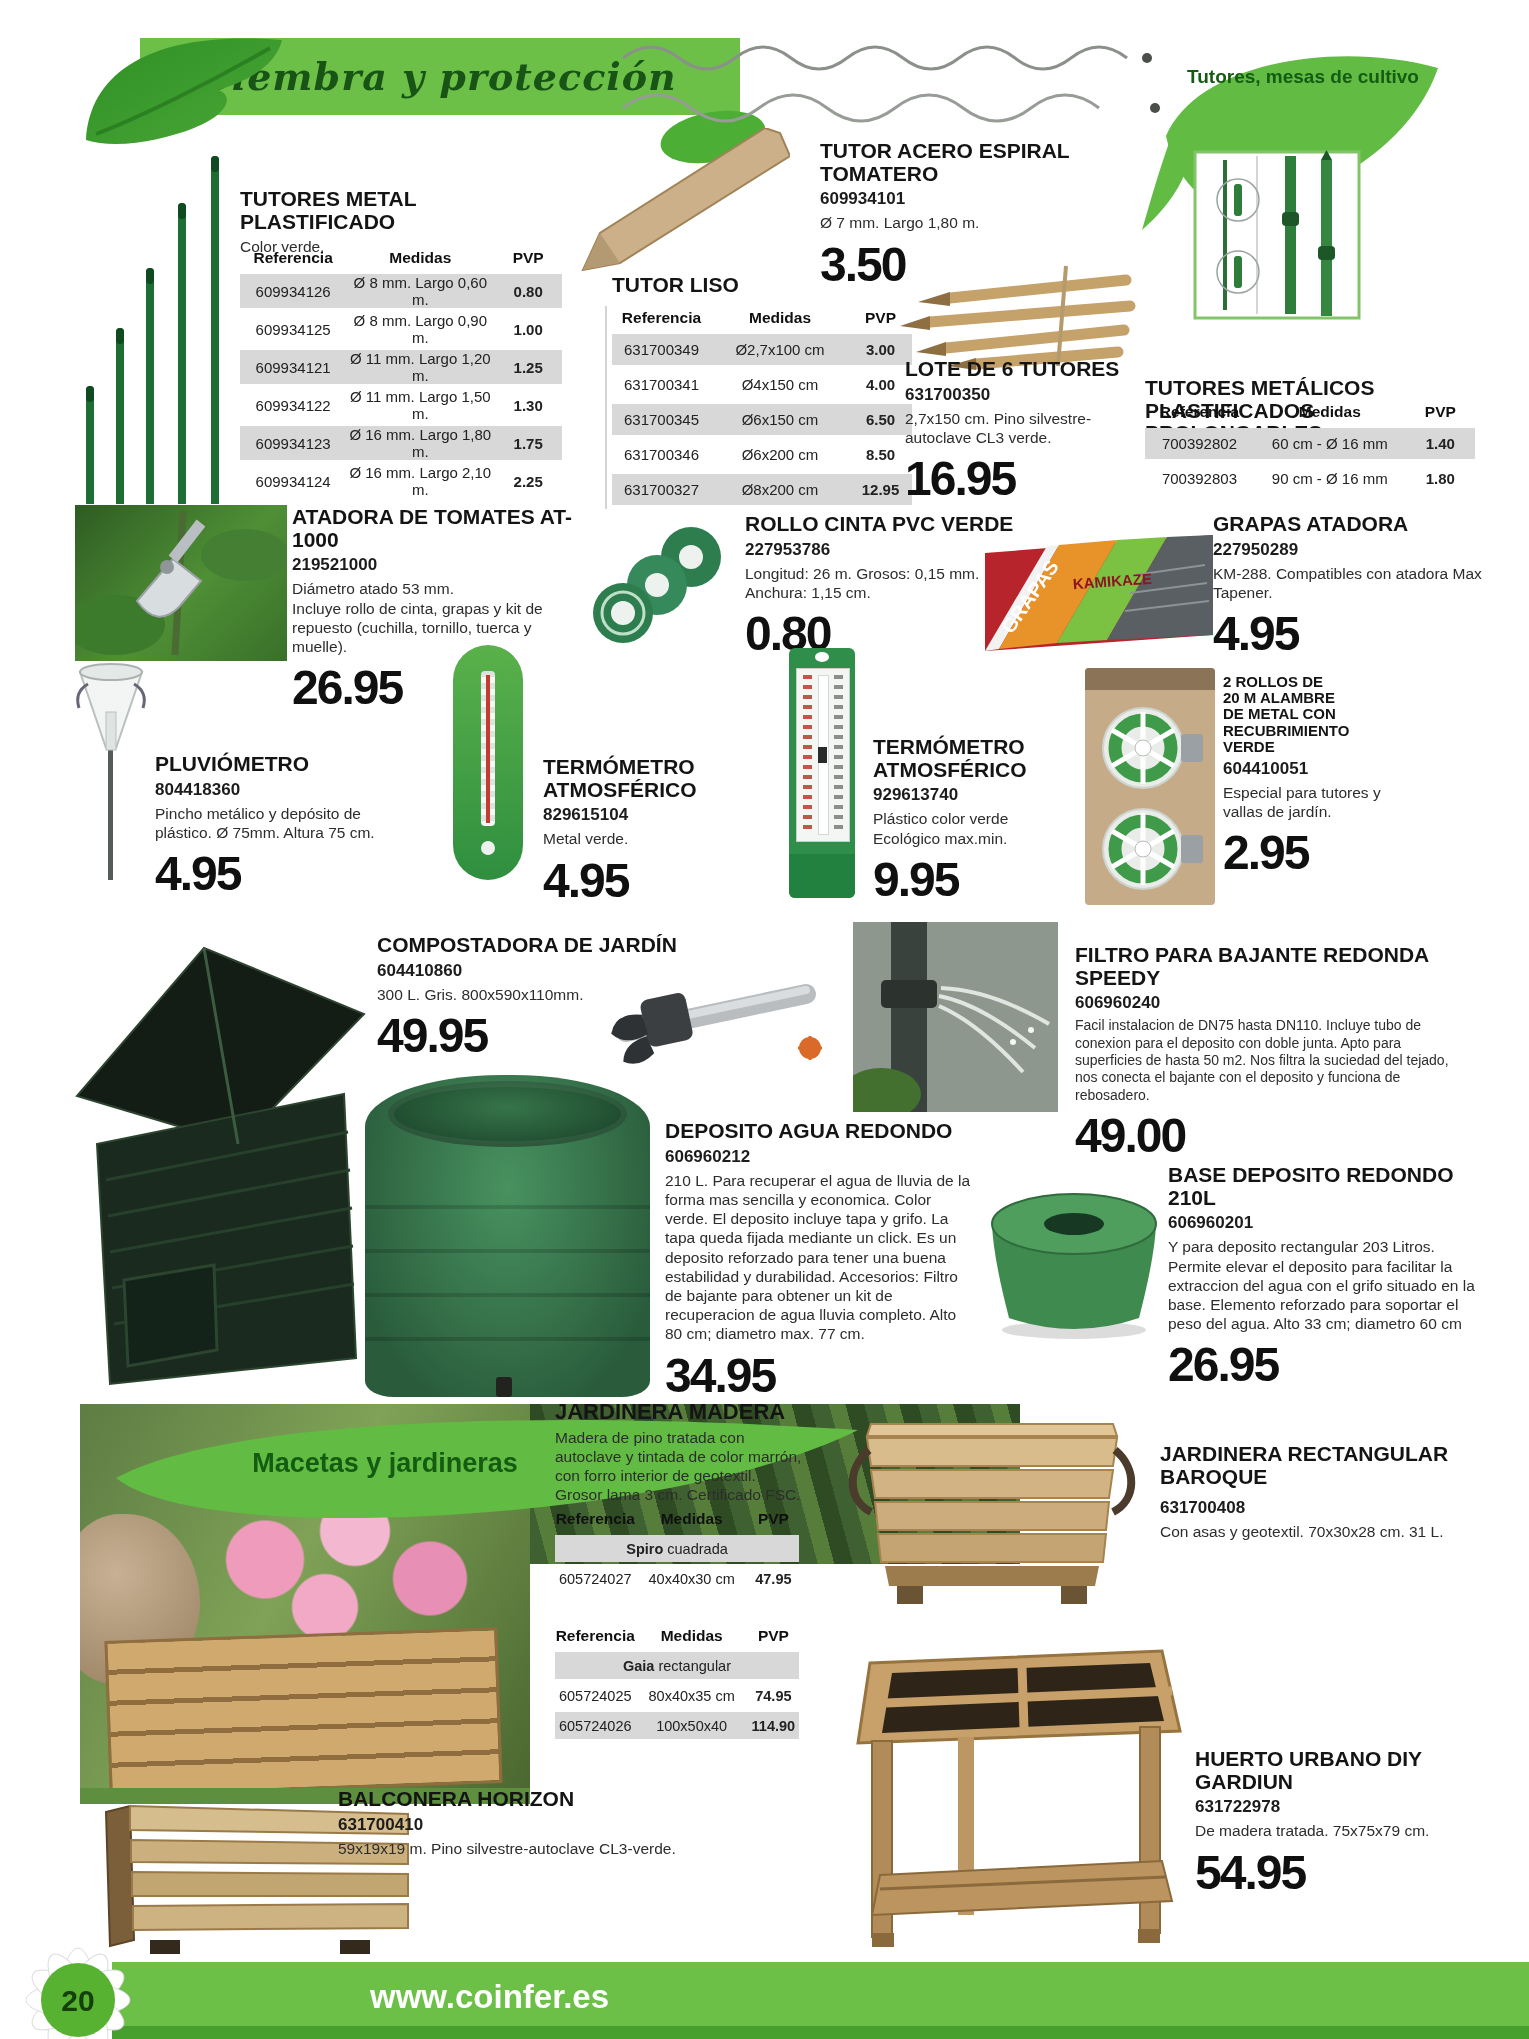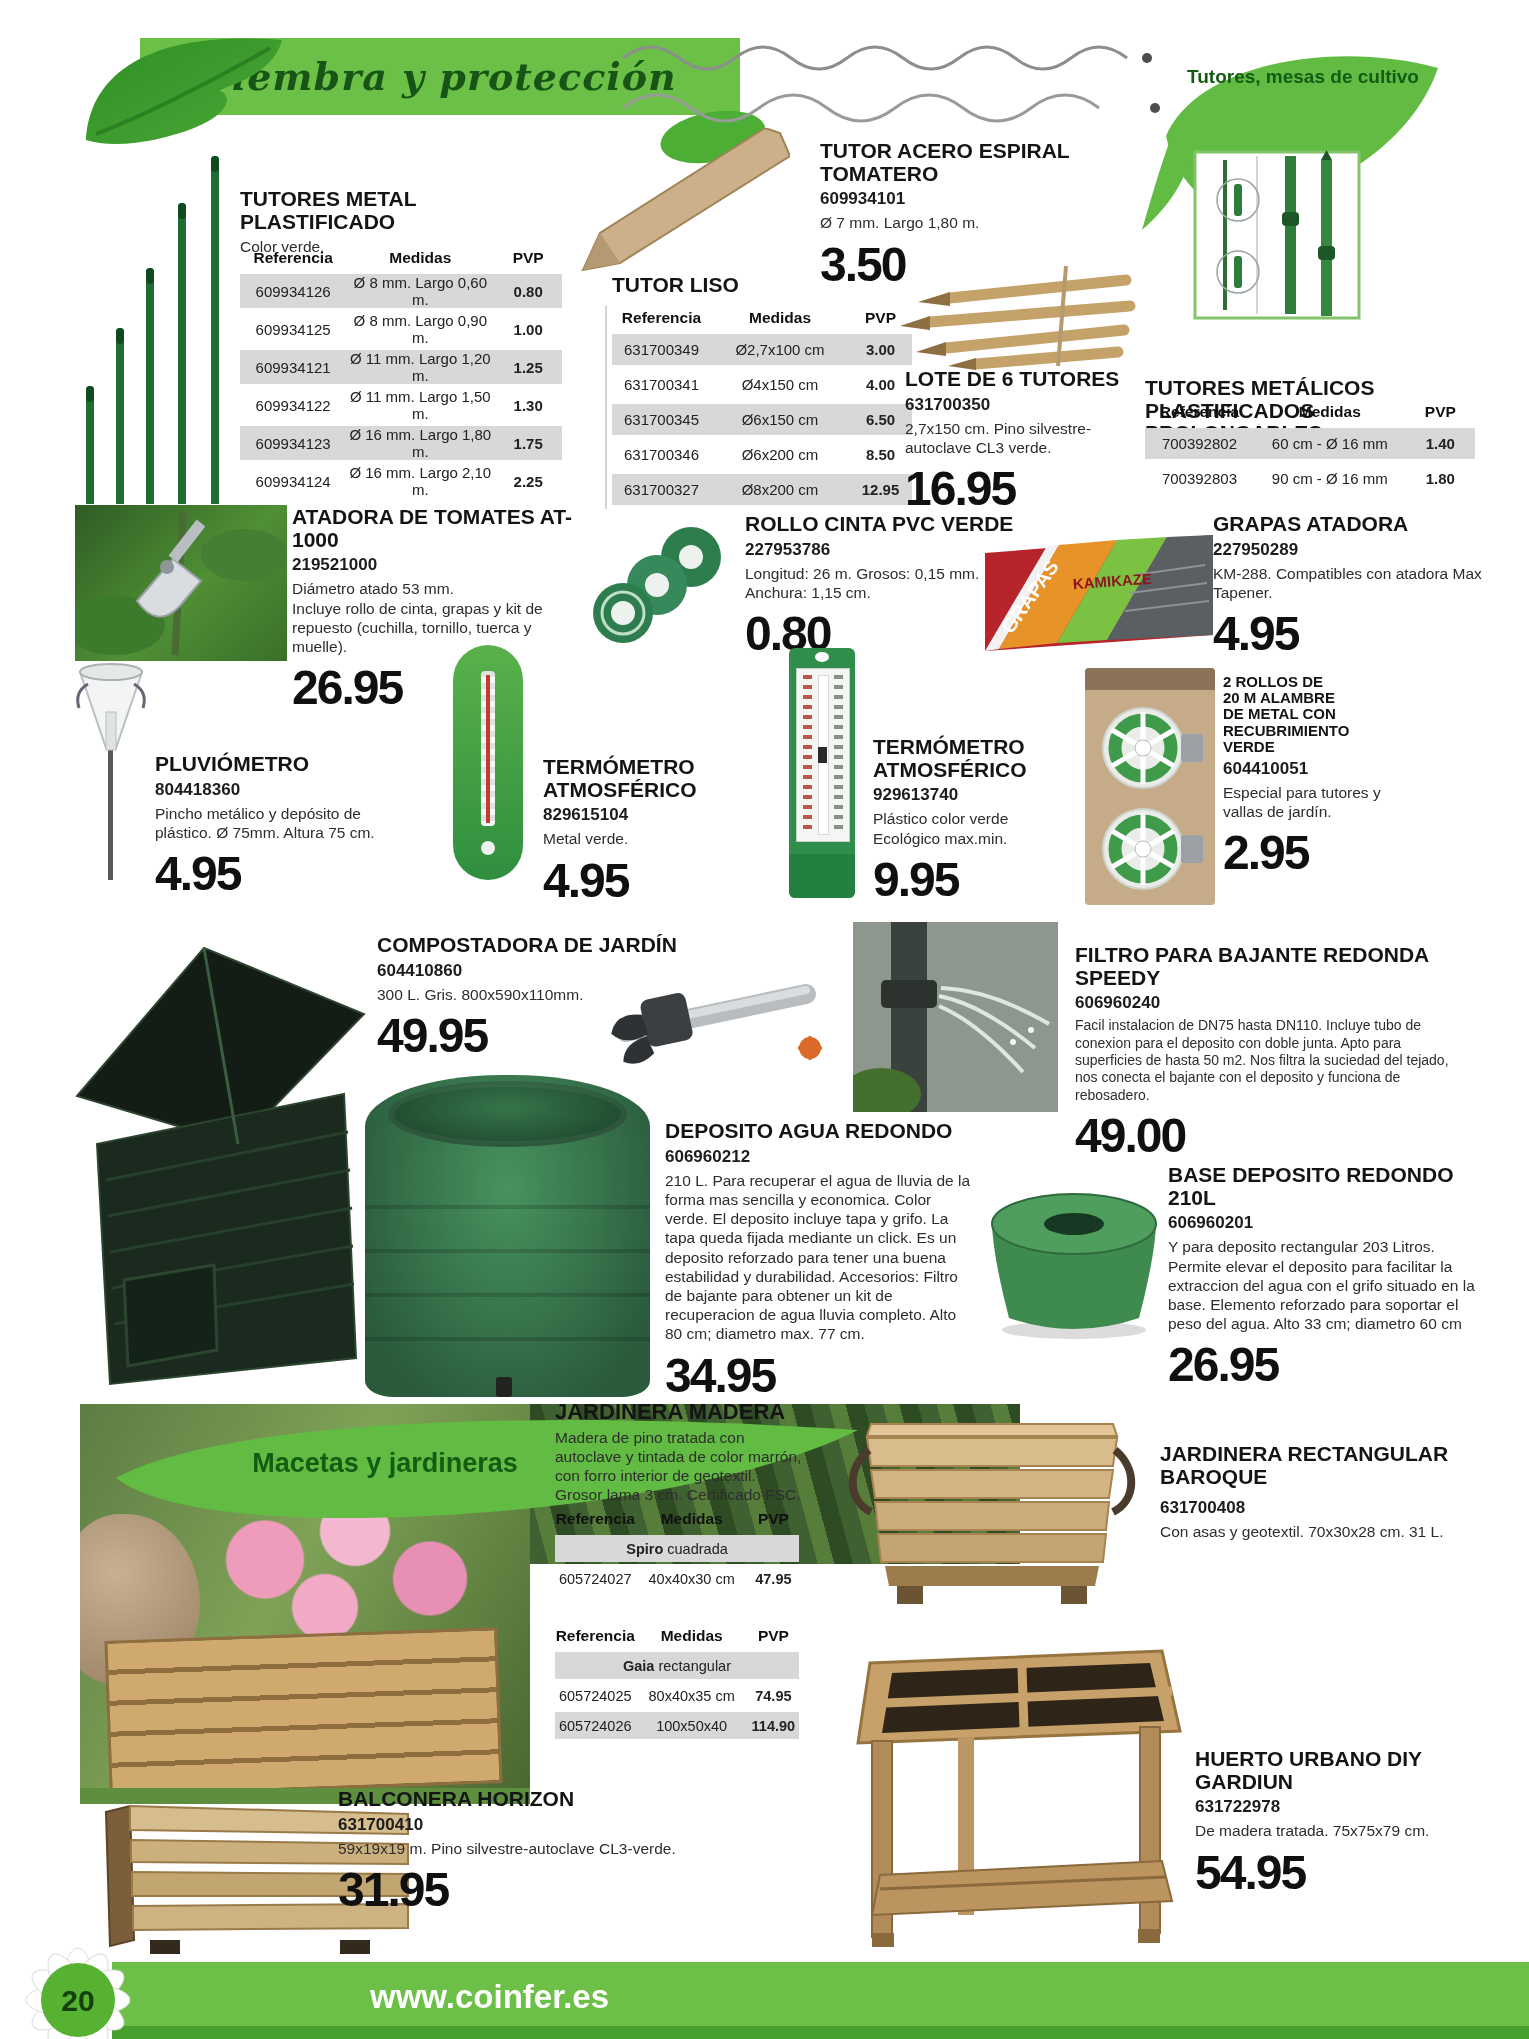--- a/index.html
+++ b/index.html
@@ -208,21 +208,21 @@
       </g>
       <g fill="#8d6f42">
         <polygon points="62,30 30,40 62,44"></polygon>
           <polygon points="42,54 12,64 42,68"></polygon>
         <polygon points="58,80 28,90 58,94"></polygon>
           <polygon points="88,96 60,104 88,108"></polygon>
       </g>
       <line x1="178" y1="4" x2="170" y2="104" stroke="#b59a6d" stroke-width="4"></line>
     </svg>
   </div>
-  <div class="abs" style="left:905px;top:368px;width:235px;">
+  <div class="abs" style="left:905px;top:358px;width:235px;">
     <div class="prod-title">LOTE DE 6 TUTORES</div>
     <div class="prod-ref">631700350</div>
     <div class="prod-desc">2,7x150 cm. Pino silvestre-
 autoclave CL3 verde.</div>
     <div class="prod-price">16.95</div>
   </div>
 
   <div class="abs prod-title" style="left:1145px;top:338px;width:345px;margin-top:39px;">TUTORES METÁLICOS
 PLASTIFICADOS PROLONGABLES</div>
   <div class="ptable" style="left:1145px;top:400px;width:330px;">
@@ -602,21 +602,20 @@
       <polygon points="45,118 320,116 320,140 45,142" fill="#cdb382" stroke="#9a7a48" stroke-width="2"></polygon>
       <rect x="62" y="152" width="30" height="14" fill="#33291c"></rect>
       <rect x="252" y="152" width="30" height="14" fill="#33291c"></rect>
     </svg>
   </div>
 
   <div class="abs" style="left:338px;top:1788px;width:430px;">
     <div class="prod-title">BALCONERA HORIZON</div>
     <div class="prod-ref">631700410</div>
     <div class="prod-desc">59x19x19 m. Pino silvestre-autoclave CL3-verde.</div>
-    <div class="prod-price">31.95</div>
   </div>
 
   <div class="abs footer-bar" style="left:112px;top:1962px;width:1417px;height:64px;"></div>
   <div class="abs footer-dark" style="left:112px;top:2026px;width:1417px;height:13px;"></div>
   <div class="abs" style="left:6px;top:1899px;">
     <svg width="218" height="140" viewBox="0 0 218 140">
       <g fill="#ffffff" stroke="#dcdcdc" stroke-width="1">
         <ellipse cx="72" cy="101" rx="17" ry="52" transform="rotate(0 72 101)"></ellipse>
         <ellipse cx="72" cy="101" rx="17" ry="52" transform="rotate(30 72 101)"></ellipse>
         <ellipse cx="72" cy="101" rx="17" ry="52" transform="rotate(60 72 101)"></ellipse>

